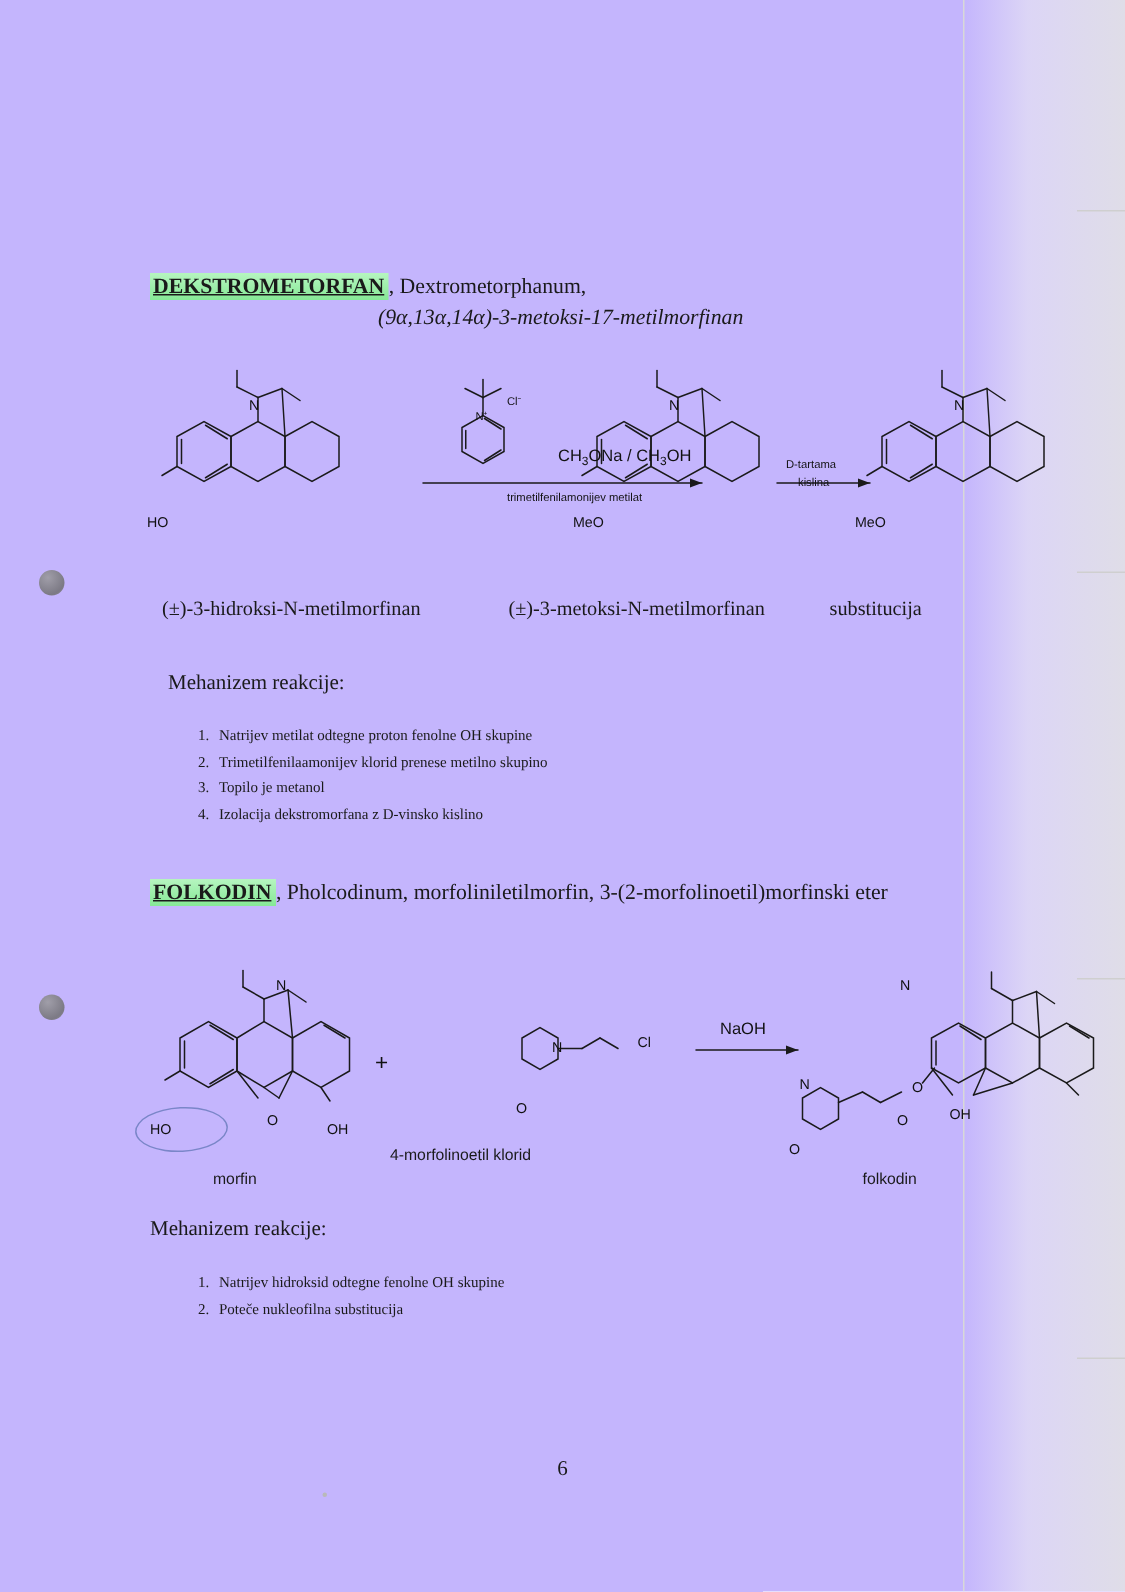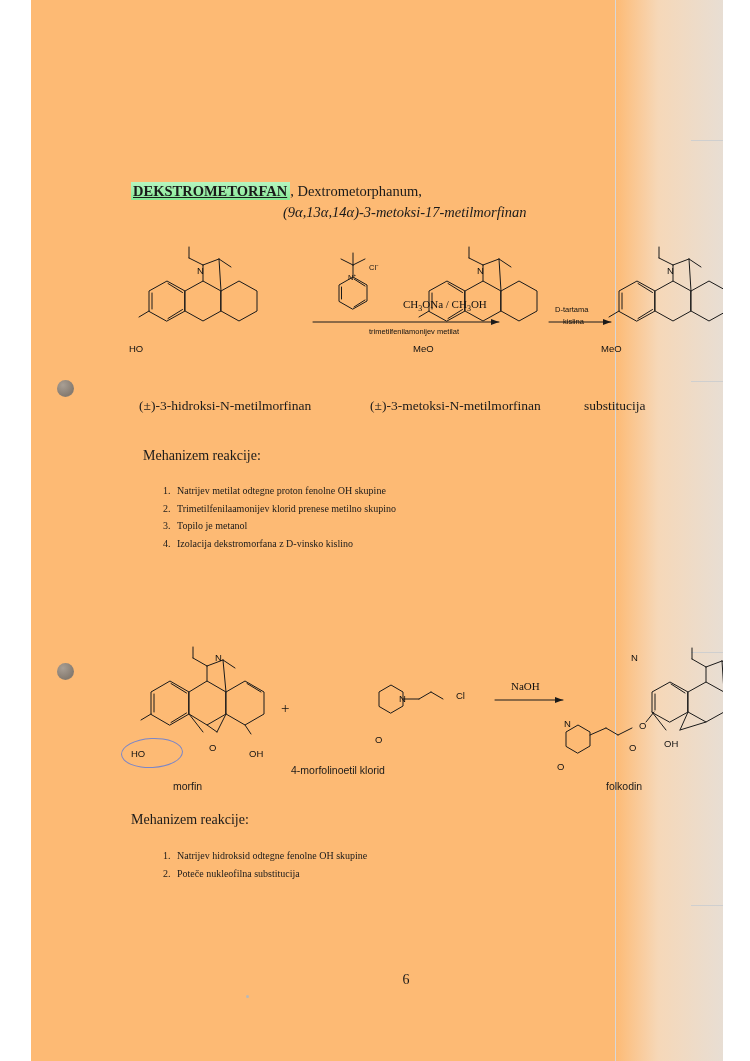--- a/index.html
+++ b/index.html
@@ -2,27 +2,26 @@
 <html><head>
 <meta charset="utf-8">
 <style>
   html, body {
     margin: 0;
     padding: 0;
     background: #ffffff;
   }
   #page {
     position: relative;
-    width: 692px;
+    width: 750px;
     height: 1061px;
-    background: #fdba74;
+    background: #c4b5fd;
     overflow: hidden;
     font-family: "Liberation Serif", serif;
     color: #1a1a1a;
-    margin-left: 31px;
   }
   
   .scan-edge-right {
     position: absolute;
     top: 0; right: 0;
     width: 108px; height: 1061px;
     background: linear-gradient(to right, rgba(245,245,245,0) 0%, rgba(240,240,240,0.55) 40%, rgba(228,228,228,0.85) 100%);
     pointer-events: none;
   }
   .scan-line {
@@ -96,21 +95,21 @@
   }
   .lbl-sm {
     position: absolute;
     font-family: "Liberation Sans", sans-serif;
     font-size: 7.5px;
     color: #111;
     white-space: nowrap;
   }
   .lbl-md {
     position: absolute;
-    font-family: Liberation Serif, serif;
+    font-family: Liberation Sans, sans-serif;
     font-size: 11px;
     color: #111;
     white-space: nowrap;
   }
   .capsans {
     position: absolute;
     font-family: "Liberation Sans", sans-serif;
     font-size: 10.5px;
     white-space: nowrap;
   }
@@ -243,20 +242,23 @@
   <div class="caption-row" style="left:553px; top:398px;">substitucija</div>
 
   <div class="mech-label" style="left:112px; top:448px;">Mehanizem reakcije:</div>
   <ol class="mech" style="left:116px; top:482px; width:480px;">
     <li>Natrijev metilat odtegne proton fenolne OH skupine</li>
     <li>Trimetilfenilaamonijev klorid prenese metilno skupino</li>
     <li>Topilo je metanol</li>
     <li>Izolacija dekstromorfana z D-vinsko kislino</li>
   </ol>
 
+  <div class="title-row" style="left:100px; top:587px;">
+    <span class="hl-green bold-u">FOLKODIN</span><span>, Pholcodinum, morfoliniletilmorfin, 3-(2-morfolinoetil)morfinski eter</span>
+  </div>
 
   <div class="scheme" style="left:80px; top:630px; width:600px; height:160px;">
     <svg width="600" height="160" viewBox="0 0 600 160">
       <g fill="none" stroke="#1a1a1a" stroke-width="1" stroke-linecap="round">
 
         <g transform="translate(30,32)">
 
           <polygon points="10,52 10,30 29,19 48,30 48,52 29,63"></polygon>
           <line x1="13" y1="32" x2="13" y2="50"></line>
           <line x1="30" y1="21.5" x2="45.5" y2="31"></line>

